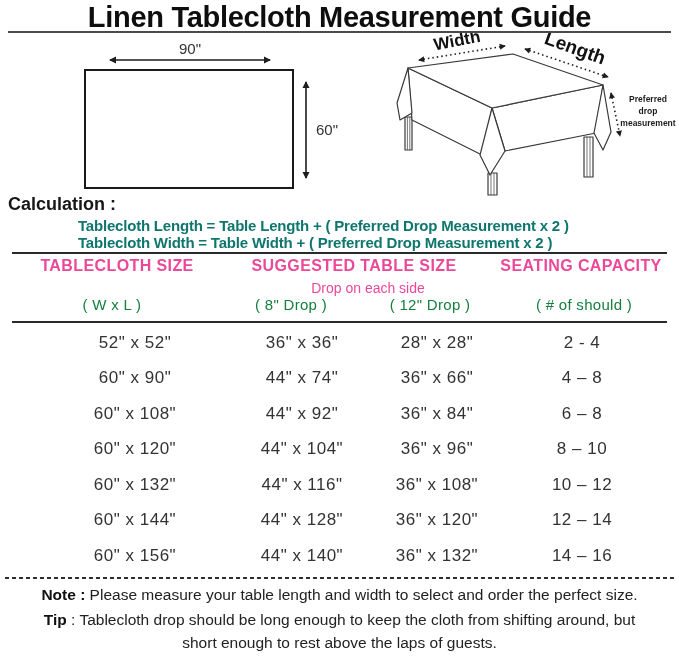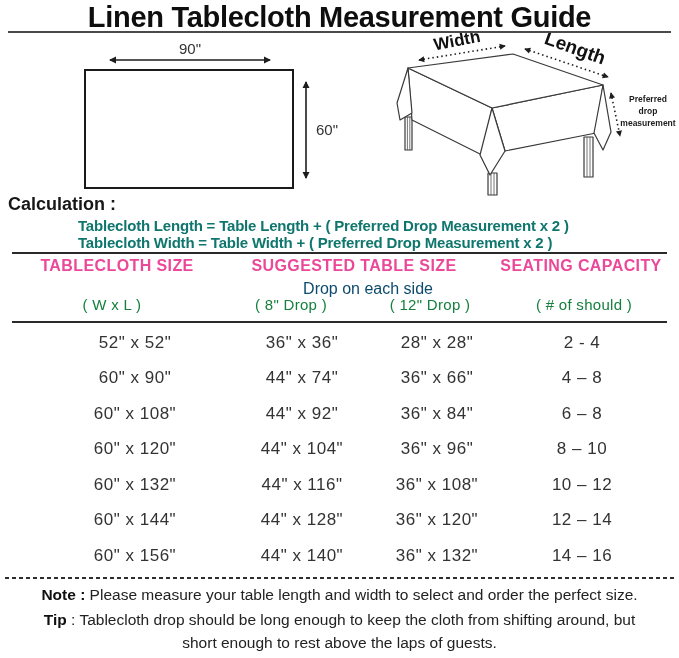--- a/index.html
+++ b/index.html
@@ -26,21 +26,21 @@
   .rule { position:absolute; left:12px; right:12px; height:2px; background:#2a2a2a; }
   .rule-top { top:252px; }
   .rule-mid { top:321px; }
   .rule-dashed {
     position:absolute; left:5px; right:5px; top:577px; height:2px;
     background:repeating-linear-gradient(90deg,#2e2e2e 0 4px,transparent 4px 7px);
   }
 
   .hcell { position:absolute; transform:translateX(-50%); white-space:nowrap; }
   .col-header { top:257px; font-size:16px; font-weight:bold; letter-spacing:0.4px; color:#ec4899; }
-  .drop-note { top:280px; font-size:16px; color:#0c4a6e; }
+  .drop-note { top:280px; font-size:14px; color:#ec4899; }
   .sub-header { top:296px; font-size:15px; color:#15803d; letter-spacing:0.3px; }
 
   .rows { position:absolute; top:325px; left:0; width:679px; }
   .row { position:relative; height:35.5px; }
   .cell {
     position:absolute; top:50%; transform:translate(-50%,-50%); white-space:nowrap;
     font-size:17px; color:#333333; letter-spacing:0.5px;
   }
   .c1 { left:135px; } .c2 { left:302px; } .c3 { left:437px; } .c4 { left:582px; }
 

